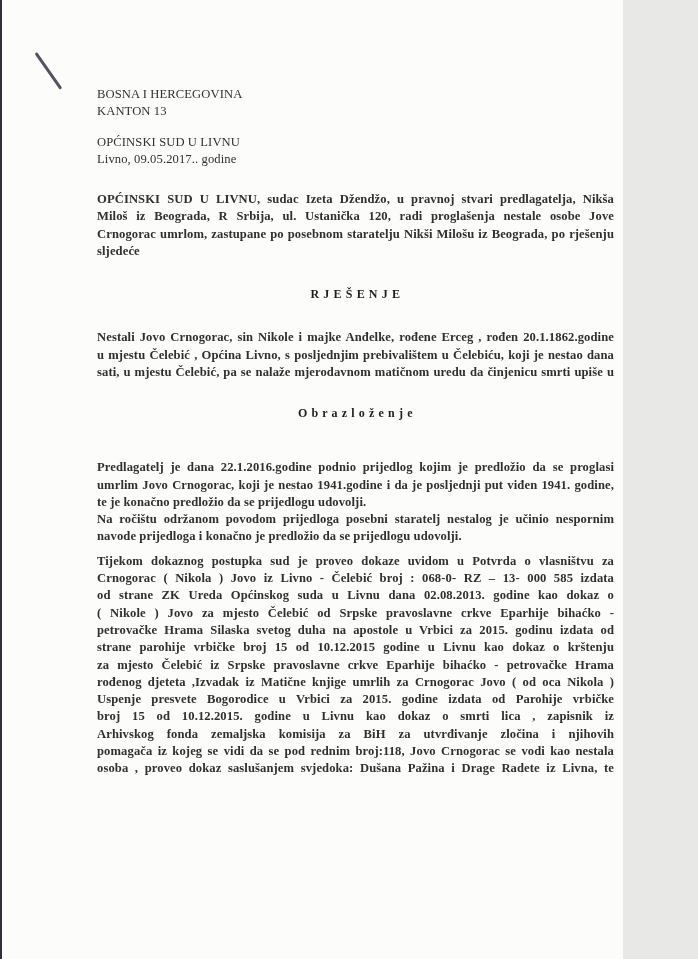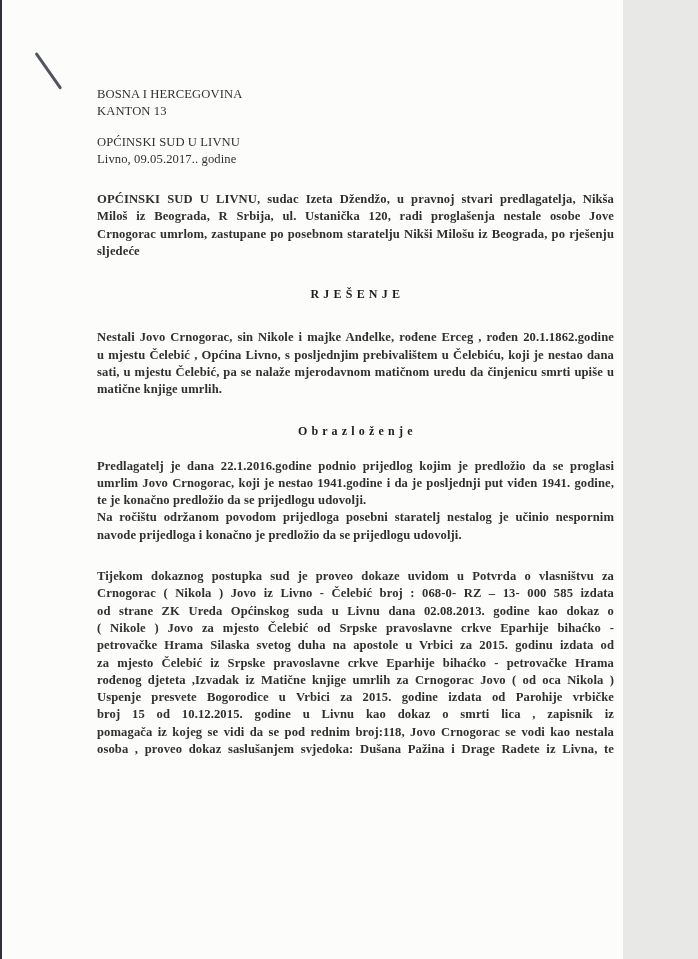--- a/index.html
+++ b/index.html
@@ -52,23 +52,23 @@
     font-size: 12px;
     line-height: 18px;
     color: var(--heading_color);
     letter-spacing: 0.6px;
   }
   #court-address-block { margin-top: 13px; }
   #intro-paragraph { margin-top: 23px; }
   #ruling-heading { margin-top: 25px; }
   #ruling-paragraph { margin-top: 26px; }
   #reasoning-heading { margin-top: 23px; }
-  #reasoning-paragraph-1 { margin-top: 18px; }
+  #reasoning-paragraph-1 { margin-top: 37px; }
   #reasoning-paragraph-2 { margin-top: 0; }
-  #evidence-paragraph { margin-top: 24px; }
+  #evidence-paragraph { margin-top: 7px; }
 </style>
 </head>
 <body>
 
 <div class="page">
 
   <div class="scan-edge"></div>
   <div class="pen-mark"></div>
 
   <div class="content">
@@ -89,21 +89,20 @@
         <div class="jline">Crnogorac umrlom, zastupane po posebnom staratelju Nikši Milošu iz Beograda, po rješenju</div>
         <div class="jline last">sljedeće</div>
       </div>
 
     <div class="doc-heading" id="ruling-heading">R J E Š E N J E</div>
 
     <div class="block justified endshort" id="ruling-paragraph">
         <div class="jline">Nestali Jovo Crnogorac, sin Nikole i majke Anđelke, rođene Erceg , rođen 20.1.1862.godine</div>
         <div class="jline">u mjestu Čelebić , Općina Livno, s posljednjim prebivalištem u Čelebiću, koji je nestao dana</div>
         <div class="jline">sati, u mjestu Čelebić, pa se nalaže mjerodavnom matičnom uredu da činjenicu smrti upiše u</div>
-        <div class="jline last">matične knjige umrlih.</div>
       </div>
 
     <div class="doc-heading" id="reasoning-heading">O b r a z l o ž e n j e</div>
 
     <div class="block justified endshort" id="reasoning-paragraph-1">
         <div class="jline">Predlagatelj je dana 22.1.2016.godine podnio prijedlog kojim je predložio da se proglasi</div>
         <div class="jline">umrlim Jovo Crnogorac, koji je nestao 1941.godine i da je posljednji put viđen 1941. godine,</div>
         <div class="jline last">te je konačno predložio da se prijedlogu udovolji.</div>
       </div>
 
@@ -111,22 +110,24 @@
         <div class="jline">Na ročištu održanom povodom prijedloga posebni staratelj nestalog je učinio nespornim</div>
         <div class="jline last">navode prijedloga i konačno je predložio da se prijedlogu udovolji.</div>
       </div>
 
     <div class="block justified" id="evidence-paragraph">
         <div class="jline">Tijekom dokaznog postupka sud je proveo dokaze uvidom u Potvrda o vlasništvu za</div>
         <div class="jline">Crnogorac ( Nikola ) Jovo iz Livno - Čelebić broj : 068-0- RZ – 13- 000 585 izdata</div>
         <div class="jline">od strane ZK Ureda Općinskog suda u Livnu dana 02.08.2013. godine kao dokaz o</div>
         <div class="jline">( Nikole ) Jovo za mjesto Čelebić od Srpske pravoslavne crkve Eparhije bihaćko -</div>
         <div class="jline">petrovačke Hrama Silaska svetog duha na apostole u Vrbici za 2015. godinu izdata od</div>
+        <div class="jline">strane parohije vrbičke broj 15 od 10.12.2015 godine u Livnu kao dokaz o krštenju</div>
         <div class="jline">za mjesto Čelebić iz Srpske pravoslavne crkve Eparhije bihaćko - petrovačke Hrama</div>
         <div class="jline">rođenog djeteta ,Izvadak iz Matične knjige umrlih za Crnogorac Jovo ( od oca Nikola )</div>
         <div class="jline">Uspenje presvete Bogorodice u Vrbici za 2015. godine izdata od Parohije vrbičke</div>
         <div class="jline">broj 15 od 10.12.2015. godine u Livnu kao dokaz o smrti lica , zapisnik iz</div>
+        <div class="jline">Arhivskog fonda zemaljska komisija za BiH za utvrđivanje zločina i njihovih</div>
         <div class="jline">pomagača iz kojeg se vidi da se pod rednim broj:118, Jovo Crnogorac se vodi kao nestala</div>
         <div class="jline last">osoba , proveo dokaz saslušanjem svjedoka: Dušana Pažina i Drage Radete iz Livna, te</div>
       </div>
 
   </div>
 </div>
 
 </body></html>

